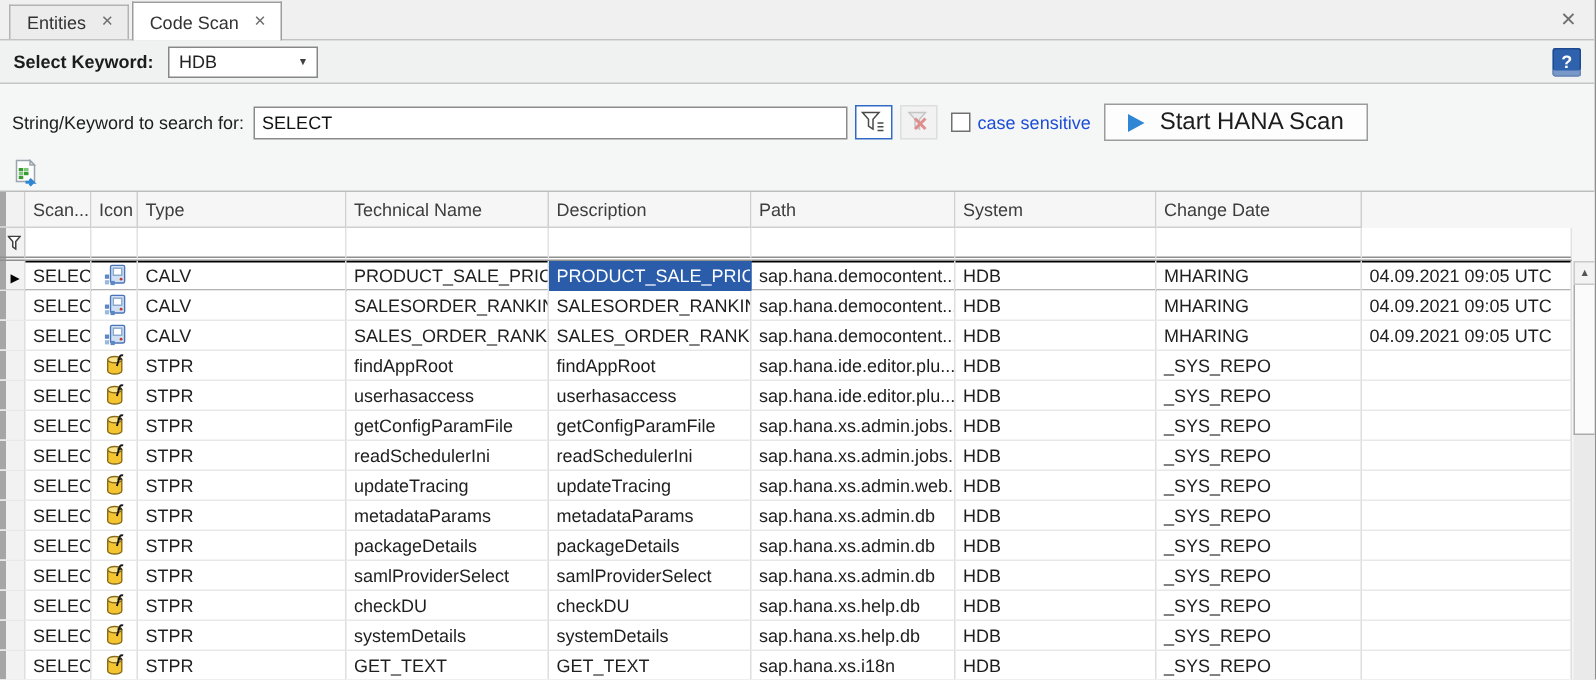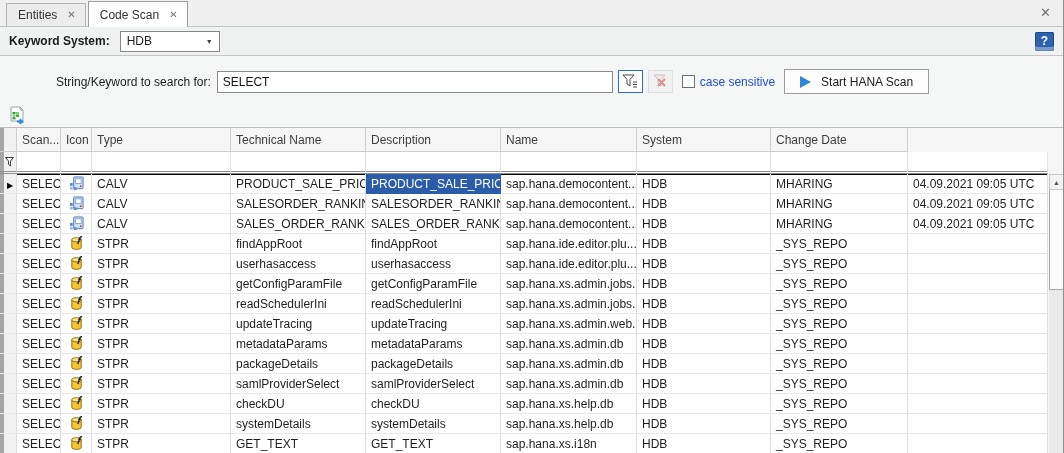--- a/index.html
+++ b/index.html
@@ -17,28 +17,28 @@
   .panel-close{position:absolute;right:12px;top:6px;font-size:13px;color:#6f6f6f;line-height:1;}
   
   .toolbar{height:29px;background:#f0f1f1;border-bottom:1px solid #c6c6c6;display:flex;align-items:center;padding:0 9px;}
   .toolbar-label{font-weight:bold;color:#1c1c1c;margin-right:10px;}
   .combo{width:100px;height:21px;background:#fff;border:1px solid #878787;display:flex;align-items:center;justify-content:space-between;padding:0 6px;}
   .combo-arrow{font-size:7px;color:#404040;}
   .help-btn{margin-left:auto;width:19px;height:19px;background:#2f62ad;border-radius:2px;color:#fff;font-weight:bold;font-size:12px;display:flex;align-items:center;justify-content:center;box-shadow:inset 0 -4px 0 rgba(255,255,255,.35), inset 0 0 0 1px #1d4a8f;}
   
   .content{background:#f5f6f6;}
   .search-row{display:flex;align-items:center;padding:13px 8px 10px 8px;}
-  .search-label{margin-right:6px;color:#1c1c1c;margin-left:48px;}
+  .search-label{margin-right:6px;color:#1c1c1c;}
   .search-input{width:396px;height:22px;border:1px solid #8a8a8a;background:#fff;padding:0 5px;font-size:12px;font-family:inherit;color:#111;}
   .tool-btn{width:25px;height:23px;display:flex;align-items:center;justify-content:center;background:#fff;margin-left:5px;}
   .tool-btn.filter{border:1px solid #316ac5;}
   .tool-btn.clear{border:1px solid #d6d6d6;background:#f1f1f1;opacity:.75;}
   .checkbox{width:13px;height:13px;border:1px solid #707070;background:#fff;margin:0 5px 0 9px;}
   .case-label{color:#1d4ed8;}
-  .scan-btn{display:flex;align-items:center;gap:10px;height:25px;margin-left:9px;padding:0 15px;background:#fdfdfd;border:1px solid #9c9c9c;font-size:12px;color:#1c1c1c;}
+  .scan-btn{display:flex;align-items:center;gap:10px;height:25px;margin-left:9px;padding:0 15px;background:#fdfdfd;border:1px solid #9c9c9c;font-size:16px;color:#1c1c1c;}
   .play-icon{width:0;height:0;border-left:11px solid #2e86d4;border-top:6px solid transparent;border-bottom:6px solid transparent;}
   .export-row{height:23px;padding-left:7px;display:flex;align-items:center;}
   
   .grid-wrap{position:relative;width:1064px;height:326px;background:#f6f6f6;border-top:1px solid #bdbdbd;}
   .grow{display:grid;grid-template-columns:17px 44px 31px 139px 135px 135px 136px 134px 137px 140px;width:1048px;}
   .hrow{height:24px;}
   .hcell{background:#f6f6f6;border-right:1px solid #cfcfcf;border-bottom:1px solid #cfcfcf;padding:5px 4px 0 5px;color:#3d3d3d;white-space:nowrap;overflow:hidden;}
   .frow{height:22px;background:#fff;}
   .fcell{border-right:1px solid #e2e2e2;border-bottom:3px double #8f8f8f;}
   .gutter{background:linear-gradient(to right,#a6a6a6 0,#a6a6a6 4px,#f2f2f2 4px);border-right:1px solid #cfcfcf;display:flex;align-items:center;justify-content:center;}
@@ -65,21 +65,21 @@
       <span class="tab-close">✕</span>
     </div>
     <div class="tab active">
       <span>Code Scan</span>
       <span class="tab-close">✕</span>
     </div>
     <span class="panel-close">✕</span>
   </div>
 
   <div class="toolbar">
-    <span class="toolbar-label">Keyword System:</span>
+    <span class="toolbar-label">Select Keyword:</span>
     <div class="combo">
       <span>HDB</span>
       <span class="combo-arrow">▼</span>
     </div>
     <div class="help-btn">
       <span>?</span>
     </div>
   </div>
 
   <div class="content">
@@ -122,21 +122,21 @@
 
     <div class="grid-wrap">
 
       <div class="grow hrow">
         <div class="hcell gutter"></div>
         <div class="hcell">Scan...</div>
         <div class="hcell">Icon</div>
         <div class="hcell">Type</div>
         <div class="hcell">Technical Name</div>
         <div class="hcell">Description</div>
-        <div class="hcell">Name</div>
+        <div class="hcell">Path</div>
         <div class="hcell">System</div>
         <div class="hcell">Change Date</div>
       </div>
 
       <div class="grow frow">
         <div class="fcell gutter">
           <svg class="filter-glyph" width="9" height="10" viewBox="0 0 9 10">
             <path d="M0.5 0.5 h8 l-3 3.5 v5 l-2 -1.5 v-3.5 z" fill="#fff" stroke="#3f3f3f"></path>
           </svg>
         </div>

